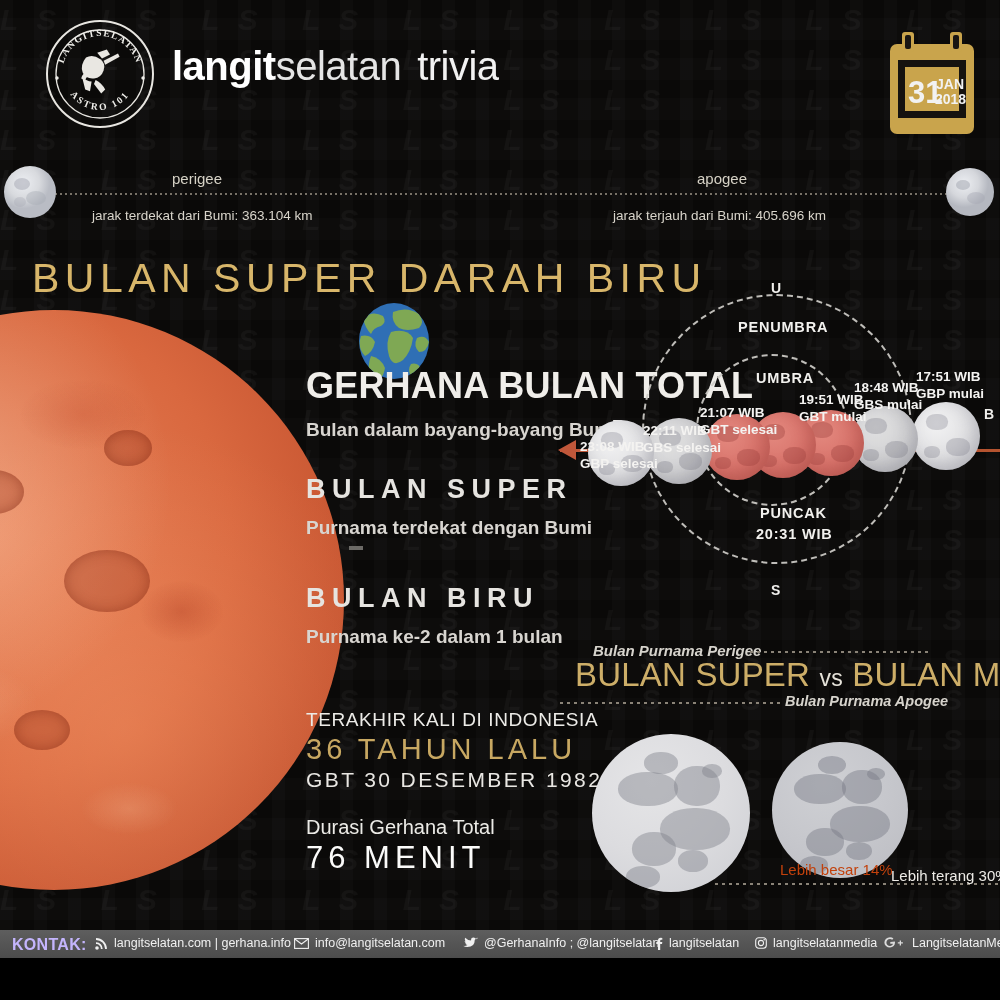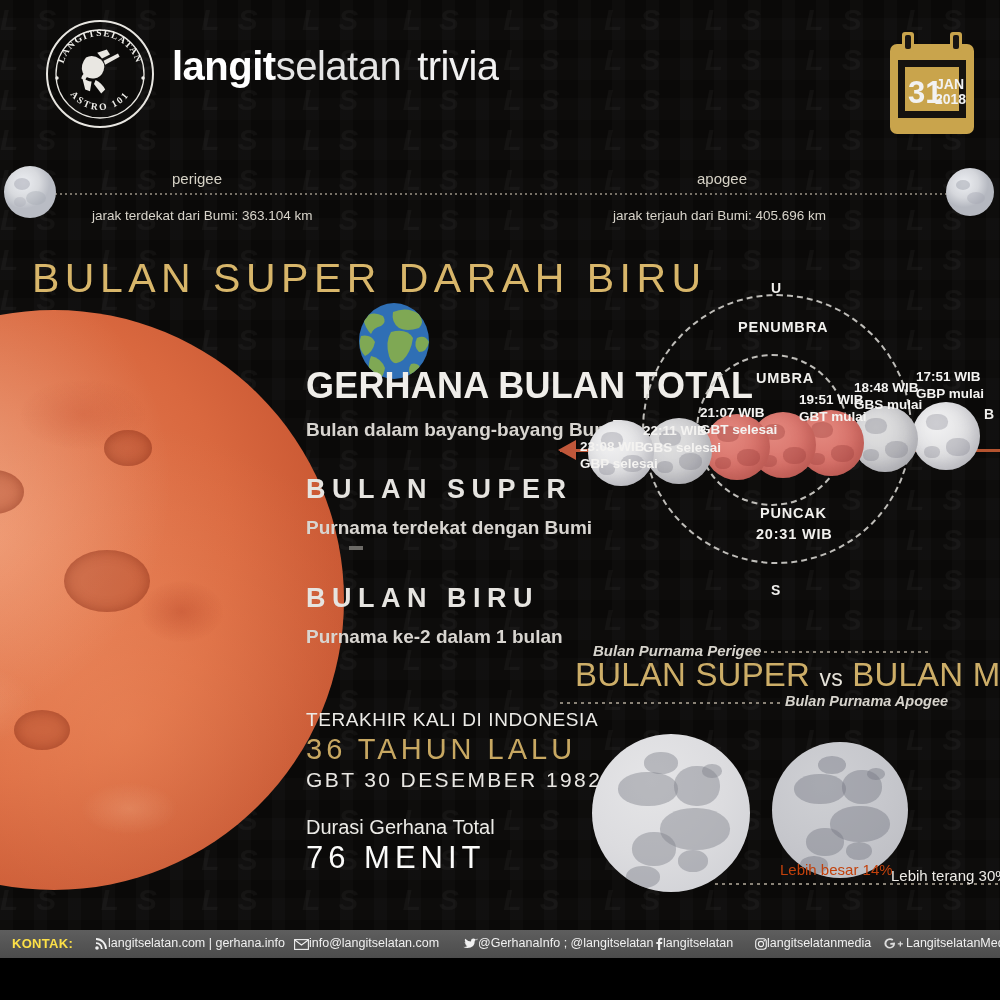--- a/index.html
+++ b/index.html
@@ -208,26 +208,26 @@
   }
 
   
   #footer {
     position: absolute; left: 0; top: 930px; width: 1000px; height: 28px;
     background: linear-gradient(180deg, #5e5e5e, #4c4c4c);
     display: flex; align-items: center;
   }
   #kontak {
     position: absolute; left: 12px; top: 936px;
-    color: #fde047; font-size: 13px; font-weight: bold; letter-spacing: .3px;
+    color: #c4b5fd; font-size: 16px; font-weight: bold; letter-spacing: .3px;
   }
   .fitem {
     position: absolute; top: 936px;
     color: #f0f0f0; font-size: 12.5px; white-space: nowrap;
-    display: flex; align-items: flex-end; 
+    display: flex; align-items: center; gap: 6px;
   }
   .fico { display: inline-block; line-height: 1; }
   #footer-shadow {
     position: absolute; left: 0; top: 958px; width: 1000px; height: 42px; background: #000;
   }
 </style>
 </head>
 <body>
 
 <div id="stage">

